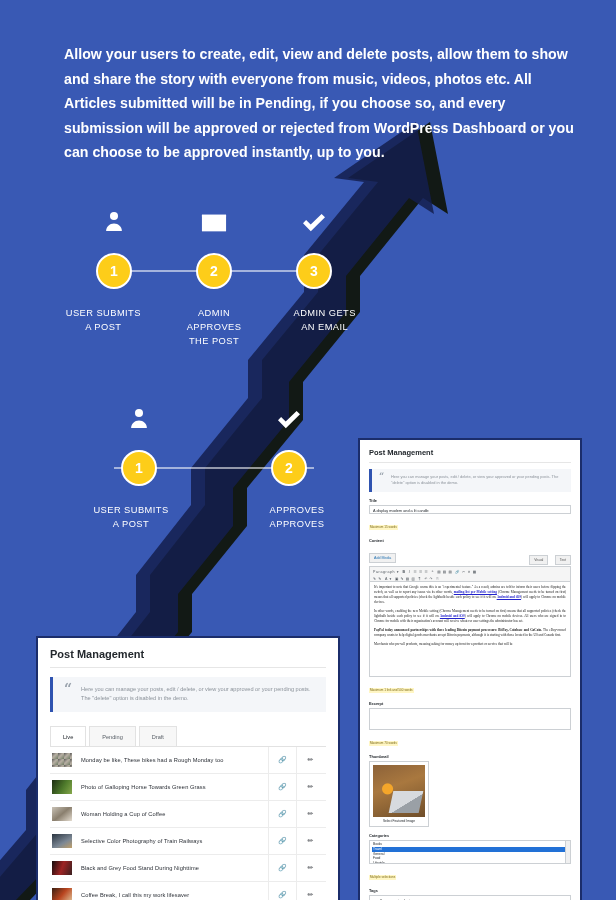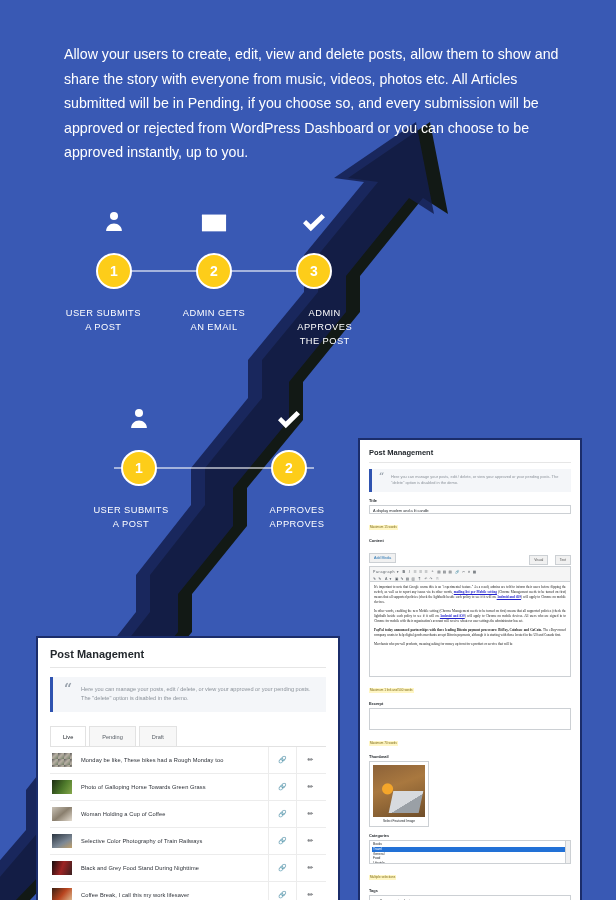--- a/index.html
+++ b/index.html
@@ -25,21 +25,21 @@
     font-size: 29px;
     font-weight: bold;
     letter-spacing: .4px;
     margin-bottom: 22px;
   }
   .page-desc {
     color: #ffffff;
     font-size: 14.2px;
     line-height: 24.5px;
     max-width: 518px;
-    font-weight: 400;
+    font-weight: 700;
   }
 
   
   .flow { position: relative; z-index: 3; margin-left: 64px; width: 300px; }
   .flow.one { margin-top: 38px; }
   .flow.two { margin-top: 52px; }
 
   .flow-icons { display: flex; height: 30px; align-items: flex-end; }
   .flow-icons .cell { flex: 1; display: flex; justify-content: center; }
   .flow-icons svg { fill: #ffffff; display: block; }
@@ -260,26 +260,26 @@
           <div class="node">3</div>
         </div>
     </div>
   </div>
   <div class="flow-labels">
     <div class="cell">
       <span>USER SUBMITS</span>
       <span>A POST</span>
     </div>
     <div class="cell">
+      <span>ADMIN APPROVES</span>
+      <span>THE POST</span>
+    </div>
+    <div class="cell">
       <span>ADMIN GETS</span>
       <span>AN EMAIL</span>
-    </div>
-    <div class="cell">
-      <span>ADMIN APPROVES</span>
-      <span>THE POST</span>
     </div>
   </div>
 </div>
 
 <div class="flow two">
   <div class="flow-icons">
     <div class="cell">
       <svg width="22" height="24" viewBox="0 0 24 24">
           <circle cx="12" cy="6.6" r="4.4"></circle>
           <path d="M3.4 23c0-5 3.9-8.4 8.6-8.4S20.6 18 20.6 23z"></path>

